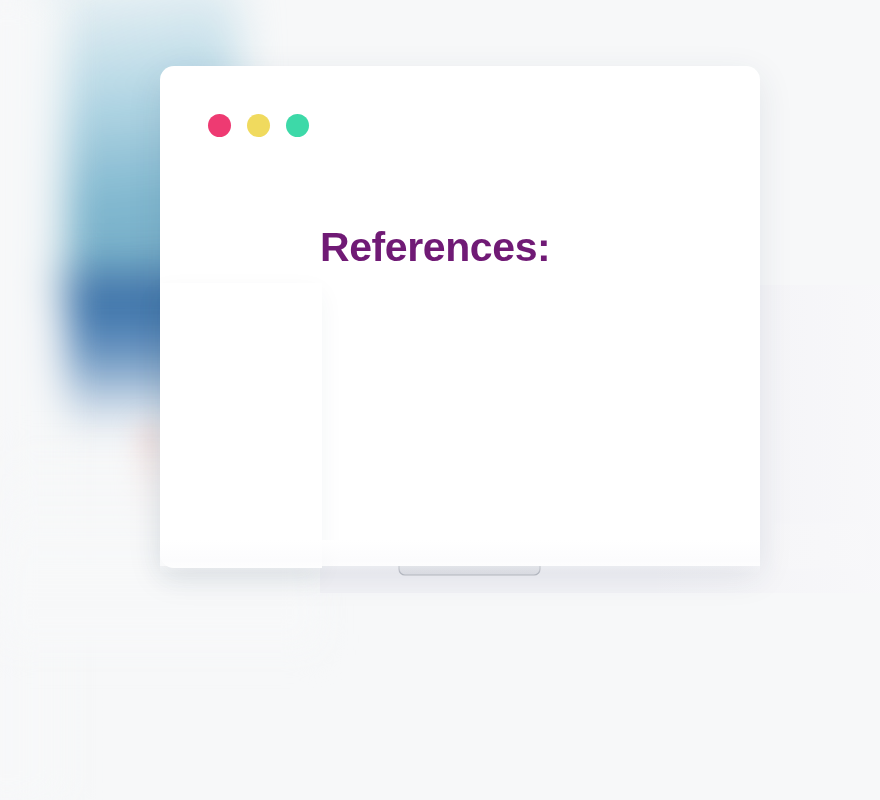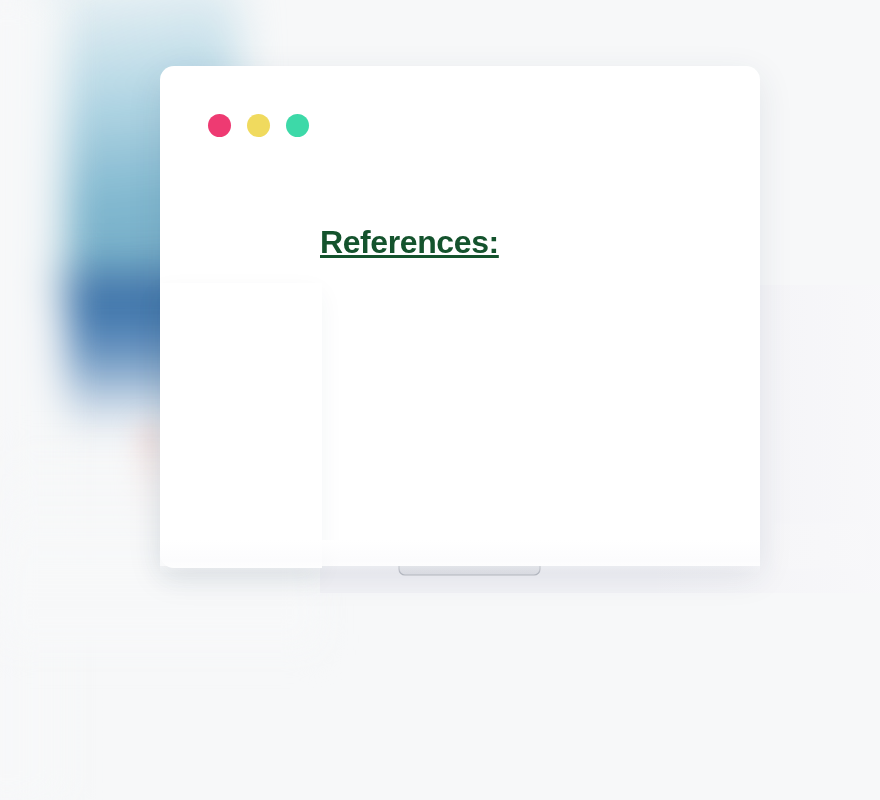--- a/index.html
+++ b/index.html
@@ -98,26 +98,25 @@
     gap: 16px;
   }
   .dot { width: 23px; height: 23px; border-radius: 50%; }
   .dot-red    { background: #ee3a72; }
   .dot-yellow { background: #f0da5e; }
   .dot-green  { background: #3dd9a8; }
 
   #page-title {
     position: absolute;
     left: 160px; top: 158px;
-    font-size: 32px;
+    font-size: 41px;
     font-weight: bold;
     letter-spacing: -0.4px;
-    color: #14532d;
+    color: #701a75;
     white-space: nowrap;
-    text-decoration: underline;
   }
 
   
   #diagram-panel {
     position: absolute;
     left: 320px; top: 285px;
     width: 560px; height: 308px;
     background: #f2f2f6;
     border-radius: 8px 0 0 0;
     overflow: hidden;

